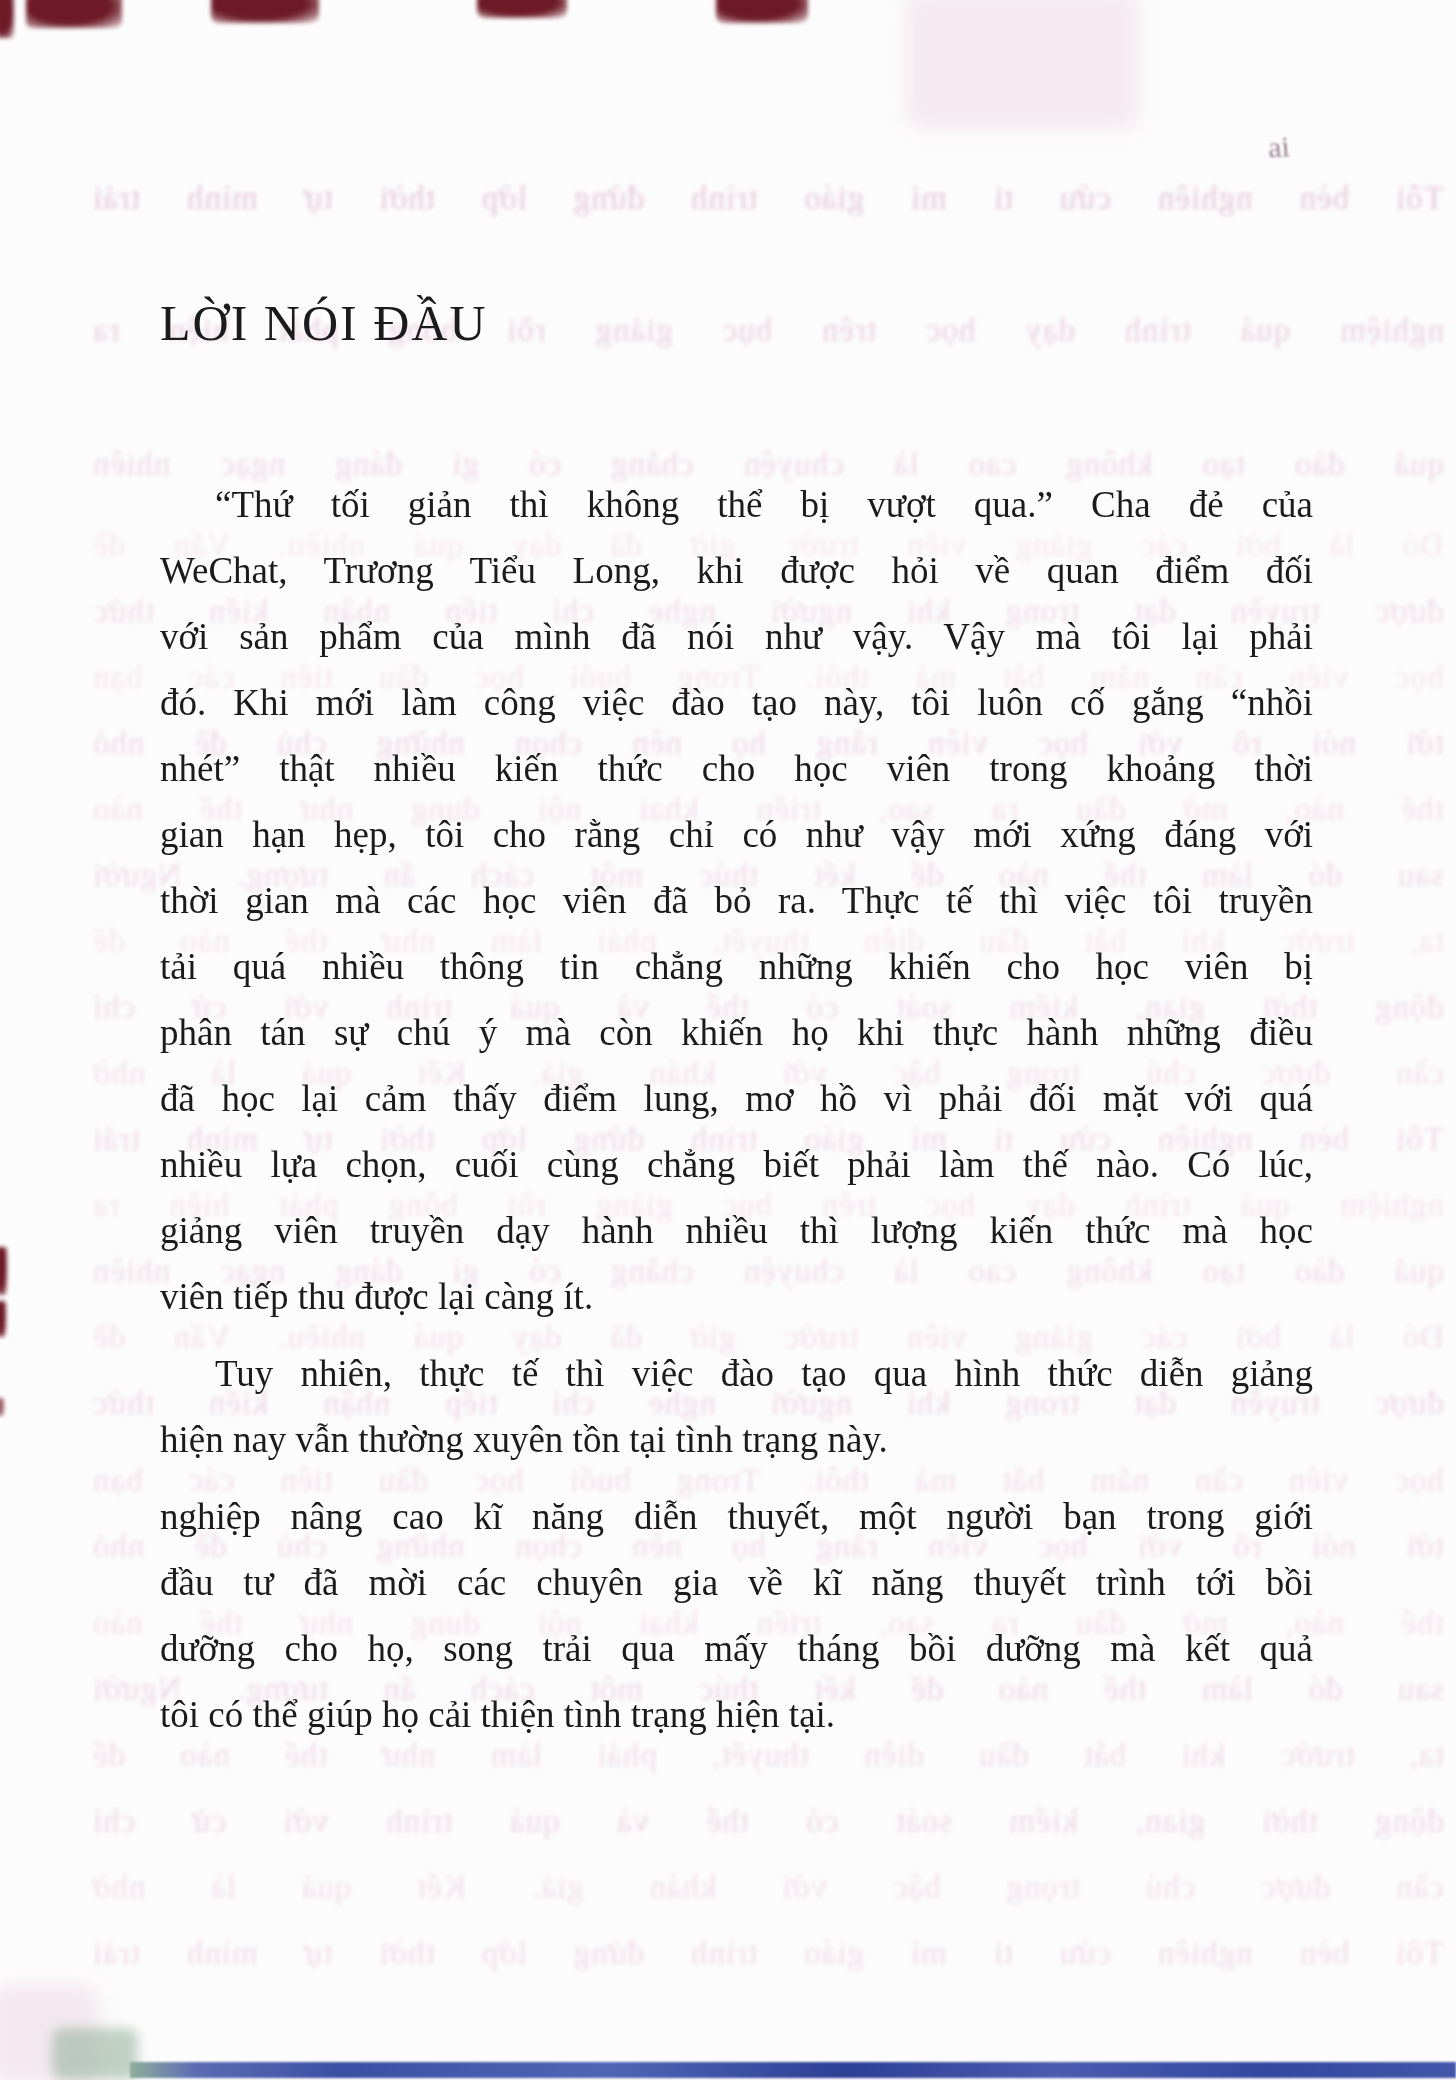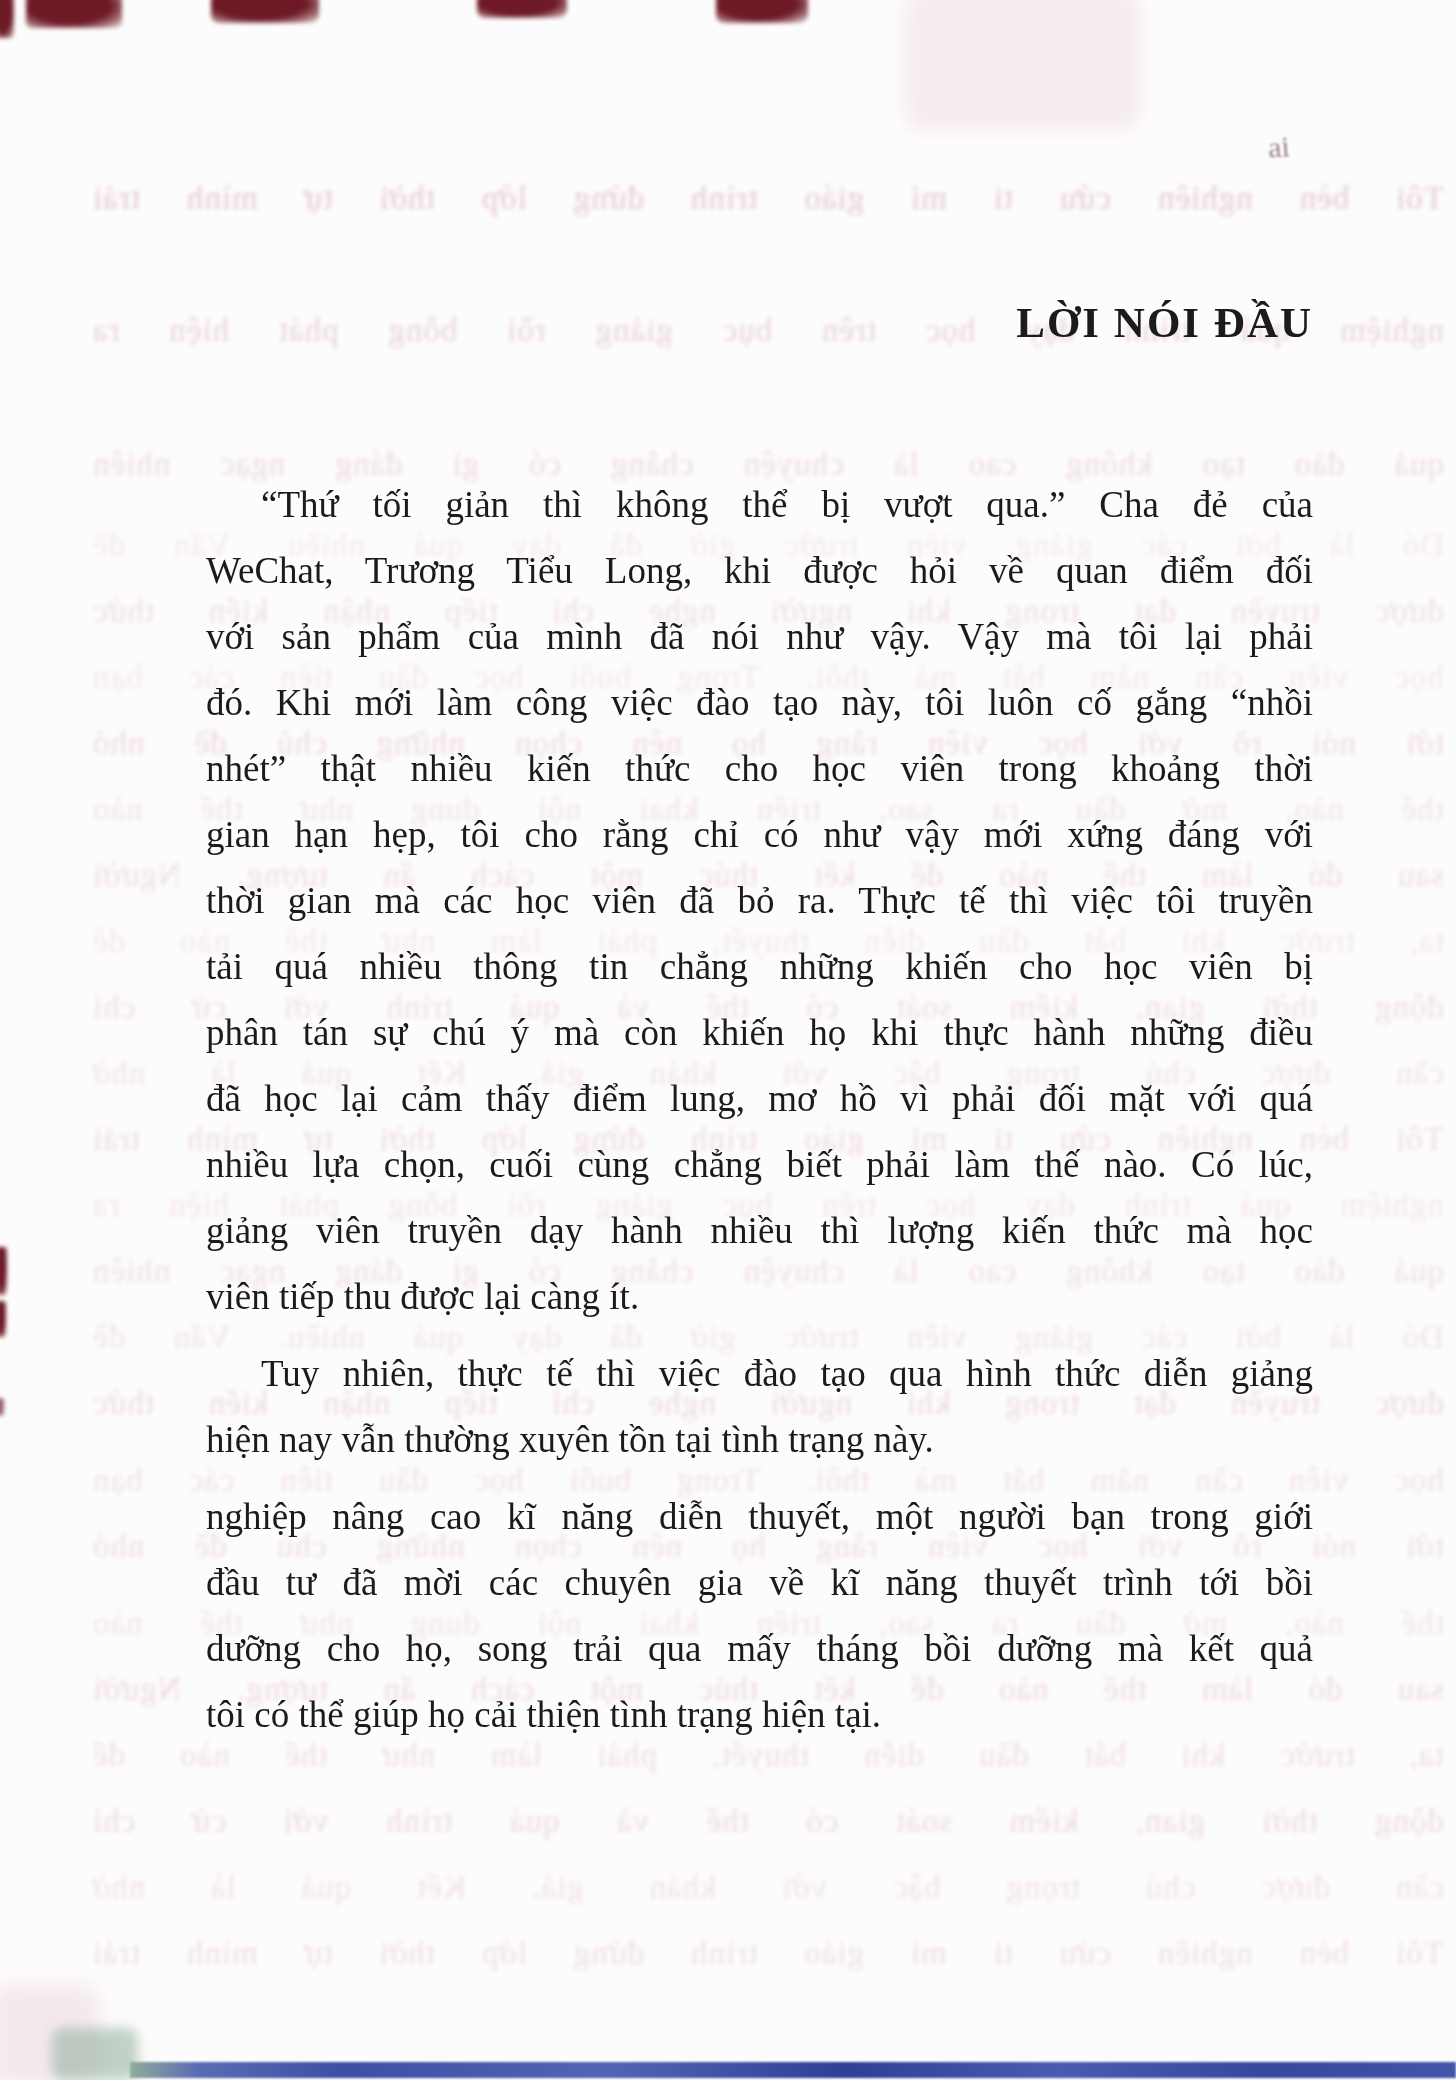--- a/index.html
+++ b/index.html
@@ -21,27 +21,27 @@
     white-space:nowrap;overflow:hidden;
     text-align:justify;text-align-last:justify;
   }
   .bleed-wash{position:absolute;border-radius:18px;filter:blur(10px);}
   .wash-topright{left:905px;top:-10px;width:235px;height:140px;background:var(--bleed,#c990b2);opacity:.16;}
   .wash-bottomleft{left:-10px;top:1985px;width:110px;height:100px;background:var(--bleed,#c990b2);opacity:.18;}
 
   
   .content{position:absolute;left:160px;top:0;width:1153px;color:var(--ink,#1b1b1b);}
   .title{
-    margin:288px 0 0 0;text-align:right;
-    font-size:43px;line-height:70px;font-weight:bold;letter-spacing:2px;
+    margin:288px 0 0 0;text-align:left;
+    font-size:50px;line-height:70px;font-weight:normal;letter-spacing:2px;
     color:var(--ink,#1b1b1b);
   }
   .body-text{margin-top:114px;font-size:37px;line-height:66px;}
   .para + .para{margin-top:11px;}
-  .pline{height:66px;overflow:hidden;text-align:justify;text-align-last:justify;margin-left:46px;}
+  .pline{height:66px;overflow:hidden;text-align:justify;text-align-last:justify;}
   .pline.first{padding-left:55px;}
   .pline.last{text-align-last:left;}
 
   
   .edge{position:absolute;filter:blur(2px);}
   .maroon{background:radial-gradient(ellipse at 45% 40%, var(--maroon,#6d1a26) 55%, rgba(109,26,38,.55) 80%, rgba(109,26,38,0) 100%);}
   .blob-a{left:26px;top:-8px;width:96px;height:36px;border-radius:6px;}
   .blob-b{left:211px;top:-9px;width:108px;height:32px;border-radius:8px;}
   .blob-c{left:477px;top:-8px;width:90px;height:26px;border-radius:8px;}
   .blob-d{left:716px;top:-9px;width:92px;height:32px;border-radius:8px;}

